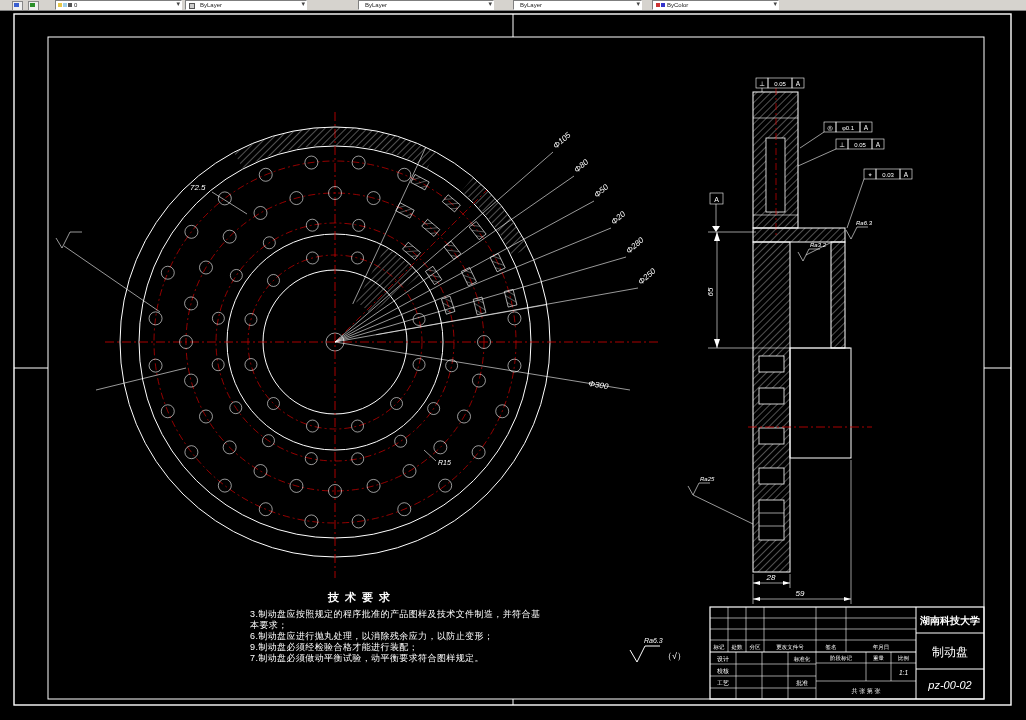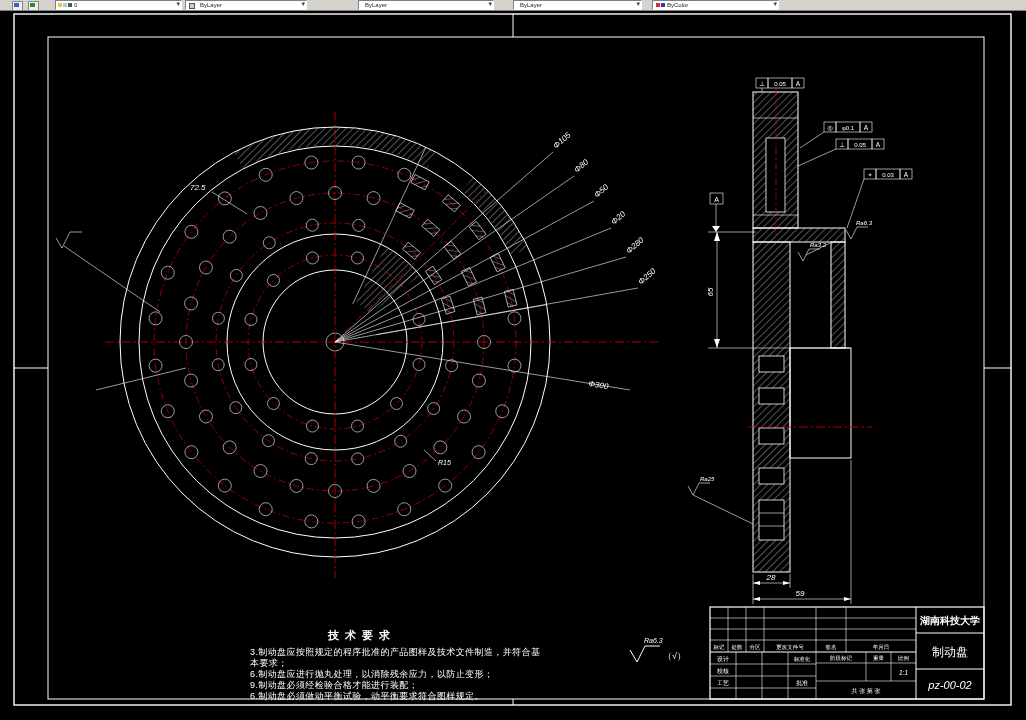--- a/index.html
+++ b/index.html
@@ -21,21 +21,21 @@
   .ln{stroke:#fff;stroke-width:1;fill:none;}
   .tn{stroke:#fff;stroke-width:0.6;fill:none;}
   .rd{stroke:#d40000;stroke-width:0.8;fill:none;stroke-dasharray:9 3 2 3;}
   .rd2{stroke:#d40000;stroke-width:0.7;fill:none;stroke-dasharray:7 3 2 3;}
   svg text{fill:#fff;font-family:"Liberation Sans",sans-serif;stroke:none;}
   .ital{font-style:italic;}
   .hatchfill{fill:url(#hatch);stroke:none;}
   .win{fill:#000;stroke:#fff;stroke-width:0.8;}
   
   .tech{position:absolute;left:250px;top:590px;width:292px;color:#fff;z-index:3;}
-  .tech .hd{font-size:11px;font-weight:bold;letter-spacing:6px;margin-left:78px;margin-bottom:4px;margin-top:38px;}
+  .tech .hd{font-size:11px;font-weight:bold;letter-spacing:6px;margin-left:78px;margin-bottom:4px;}
   .tech .it{font-size:9px;line-height:11px;letter-spacing:0.4px;}
 </style>
 </head>
 <body>
 <div id="stage">
 
 <svg id="cad" width="1026" height="720" viewBox="0 0 1026 720">
   <defs>
     <pattern id="hatch" width="5" height="5" patternUnits="userSpaceOnUse" patternTransform="rotate(45)">
       <line x1="0" y1="0" x2="0" y2="5" stroke="#cfcfcf" stroke-width="0.8"></line>
@@ -359,21 +359,21 @@
     <text x="950" y="656" font-size="12" text-anchor="middle">制动盘</text>
     <text x="950" y="689" font-size="11" class="ital" text-anchor="middle">pz-00-02</text>
   </g>
 </svg>
 
 <div class="tech">
   <div class="hd">技术要求</div>
   <div class="it">3.制动盘应按照规定的程序批准的产品图样及技术文件制造，并符合基本要求；</div>
   <div class="it">6.制动盘应进行抛丸处理，以消除残余应力，以防止变形；</div>
   <div class="it">9.制动盘必须经检验合格才能进行装配；</div>
-  <div class="it">6.制动盘必须做动平衡试验，动平衡要求符合图样规定。</div>
+  <div class="it">7.制动盘必须做动平衡试验，动平衡要求符合图样规定。</div>
 </div>
 
 <div class="toolbar">
   <div class="tb-icon" style="left:12px">
         <span class="px"></span>
       </div>
   <div class="tb-icon" style="left:28px">
         <span class="px" style="background:#2a8f2a"></span>
       </div>
   <div class="tb-box" style="left:55px;width:125px">

